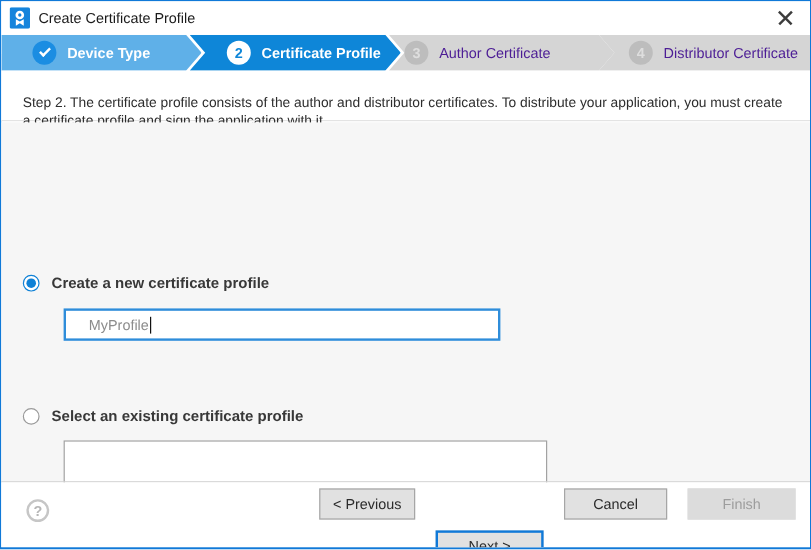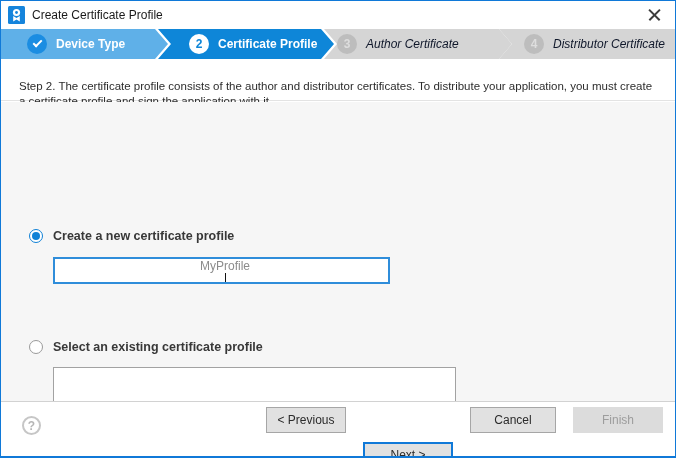--- a/index.html
+++ b/index.html
@@ -31,38 +31,38 @@
                 transform:rotate(-45deg); margin-top:-3px; }
   .step2 { left:157px; width:176px; background:#0e86d8; padding-left:31px;
     clip-path:polygon(0 0, calc(100% - 13px) 0, 100% 50%, calc(100% - 13px) 100%, 0 100%, 13px 50%); }
   .step2 .badge { background:#ffffff; color:#0e86d8; }
   .step2 .slabel { color:#ffffff; font-weight:bold; }
   .step3 { left:323px; width:188px; background:#d5d5d5; padding-left:13px;
     clip-path:polygon(0 0, calc(100% - 13px) 0, 100% 50%, calc(100% - 13px) 100%, 0 100%, 13px 50%); }
   .step4 { left:498px; width:178px; background:#d5d5d5; padding-left:25px;
     clip-path:polygon(0 0, 100% 0, 100% 100%, 0 100%, 13px 50%); }
   .step3 .badge, .step4 .badge { background:#bdbdbd; color:#dedede; }
-  .step3 .slabel, .step4 .slabel { color:#0f172a;font-style:italic; }
+  .step3 .slabel, .step4 .slabel { color:#4c1d95; }
   
   .desc { position:absolute; top:58px; left:0; right:0; height:42px; background:#ffffff;
           border-bottom:1px solid #e3e3e3; padding:20px 16px 0 18px;
           font-size:11.5px; line-height:15px; color:#2d2d2d; }
   
   .content { position:absolute; top:101px; left:0; right:0; height:299px; background:#f6f6f6; }
-  .radio-row { position:absolute; left:28px; display:flex; align-items:flex-start; cursor:default; }
+  .radio-row { position:absolute; left:18px; display:flex; align-items:flex-start; cursor:default; }
   .row-create { top:127px; }
   .row-select { top:238px; }
   .radio { width:14px; height:14px; border-radius:50%; border:1px solid #9a9a9a; background:#fff;
            display:flex; align-items:center; justify-content:center; flex:0 0 14px; }
   .radio.selected { border-color:#0f81d6; }
   .radio.selected .dot { width:8px; height:8px; border-radius:50%; background:#0f81d6; }
   .rlabel { margin-left:10px; font-size:12.5px; font-weight:bold; color:#383838; white-space:nowrap; }
-  .name-input { position:absolute; left:52px; top:155px; width:337px; height:27px; background:#ffffff;
-                border:2px solid #2f8dda; display:flex; align-items:center; padding-left:7px;
-                font-size:12px; color:#8c8c8c;flex-direction:column; }
+  .name-input { position:absolute; left:52px; top:155px; width:364px; height:27px; background:#ffffff;
+                border:2px solid #2f8dda; display:flex; align-items:center; padding-left:19px;
+                font-size:12px; color:#8c8c8c; }
   .caret { width:1px; height:14px; background:#111; margin-left:1px; }
   .listbox { position:absolute; left:52px; top:265px; width:403px; height:79px;
              background:#ffffff; border:1px solid #a2a2a2; }
   
   .sep { position:absolute; top:400px; left:0; right:0; height:1px; background:#d2d2d2; }
   .footer { position:absolute; top:401px; left:0; right:0; bottom:0; background:#ffffff; }
   .help { position:absolute; left:21px; top:14px; width:19px; height:19px; border-radius:50%;
           border:2px solid #c6c6c6; color:#b6b6b6; font-size:12px; font-weight:bold;
           display:flex; align-items:center; justify-content:center; cursor:pointer; }
   .btns { position:absolute; right:12px; top:5px; display:flex; gap:17px; }

